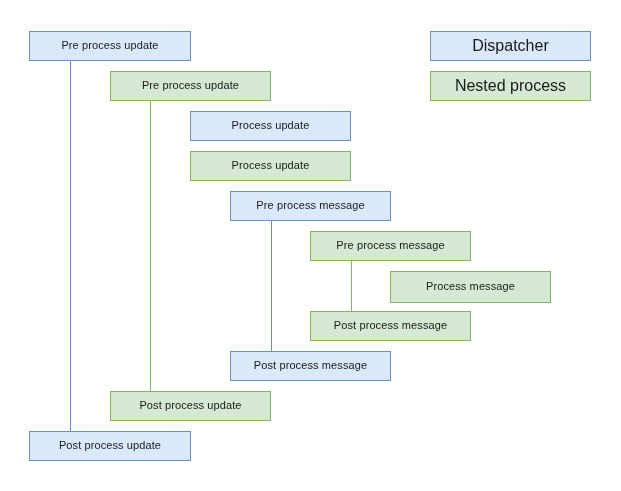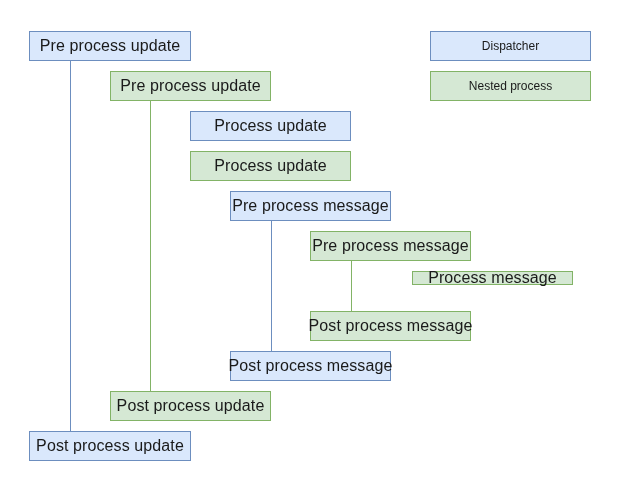--- a/index.html
+++ b/index.html
@@ -16,21 +16,21 @@
     height: 491px;
     background: #ffffff;
     overflow: hidden;
   }
   .node {
     position: absolute;
     box-sizing: border-box;
     display: flex;
     align-items: center;
     justify-content: center;
-    font-size: 16px;
+    font-size: 11px;
     line-height: 1.2;
     color: #1a1a1a;
     letter-spacing: 0.1px;
     text-align: center;
     white-space: nowrap;
     z-index: 2;
   }
   .node.dispatcher {
     background: #dae8fc;
     border: 1px solid #6c8ebf;
@@ -49,21 +49,21 @@
   }
   .connector.router {
     background: #82b366;
   }
   .legend-node {
     position: absolute;
     box-sizing: border-box;
     display: flex;
     align-items: center;
     justify-content: center;
-    font-size: 12px;
+    font-size: 16px;
     color: #1a1a1a;
     white-space: nowrap;
     z-index: 2;
   }
 </style>
 </head>
 <body>
 
 <div id="canvas">
   <div id="connector-layer">
@@ -72,21 +72,21 @@
       <div class="connector dispatcher" style="left: 271px; top: 221px; height: 130px;"></div>
       <div class="connector router" style="left: 351px; top: 261px; height: 50px;"></div>
     </div>
   <div id="node-layer">
       <div class="node dispatcher" style="left: 29px; top: 31px; width: 162px; height: 30px;">Pre process update</div>
       <div class="node router" style="left: 110px; top: 71px; width: 161px; height: 30px;">Pre process update</div>
       <div class="node dispatcher" style="left: 190px; top: 111px; width: 161px; height: 30px;">Process update</div>
       <div class="node router" style="left: 190px; top: 151px; width: 161px; height: 30px;">Process update</div>
       <div class="node dispatcher" style="left: 230px; top: 191px; width: 161px; height: 30px;">Pre process message</div>
       <div class="node router" style="left: 310px; top: 231px; width: 161px; height: 30px;">Pre process message</div>
-      <div class="node router" style="left: 390px; top: 271px; width: 161px; height: 14px; margin-left: 22px;">Process message</div>
+      <div class="node router" style="left: 390px; top: 271px; width: 161px; height: 32px;">Process message</div>
       <div class="node router" style="left: 310px; top: 311px; width: 161px; height: 30px;">Post process message</div>
       <div class="node dispatcher" style="left: 230px; top: 351px; width: 161px; height: 30px;">Post process message</div>
       <div class="node router" style="left: 110px; top: 391px; width: 161px; height: 30px;">Post process update</div>
       <div class="node dispatcher" style="left: 29px; top: 431px; width: 162px; height: 30px;">Post process update</div>
     </div>
   <div id="legend-layer">
       <div class="legend-node dispatcher" style="left: 430px; top: 31px; width: 161px; height: 30px; background: rgb(218, 232, 252); border: 1px solid rgb(108, 142, 191);">Dispatcher</div>
       <div class="legend-node router" style="left: 430px; top: 71px; width: 161px; height: 30px; background: rgb(213, 232, 212); border: 1px solid rgb(130, 179, 102);">Nested process</div>
     </div>
 </div>

